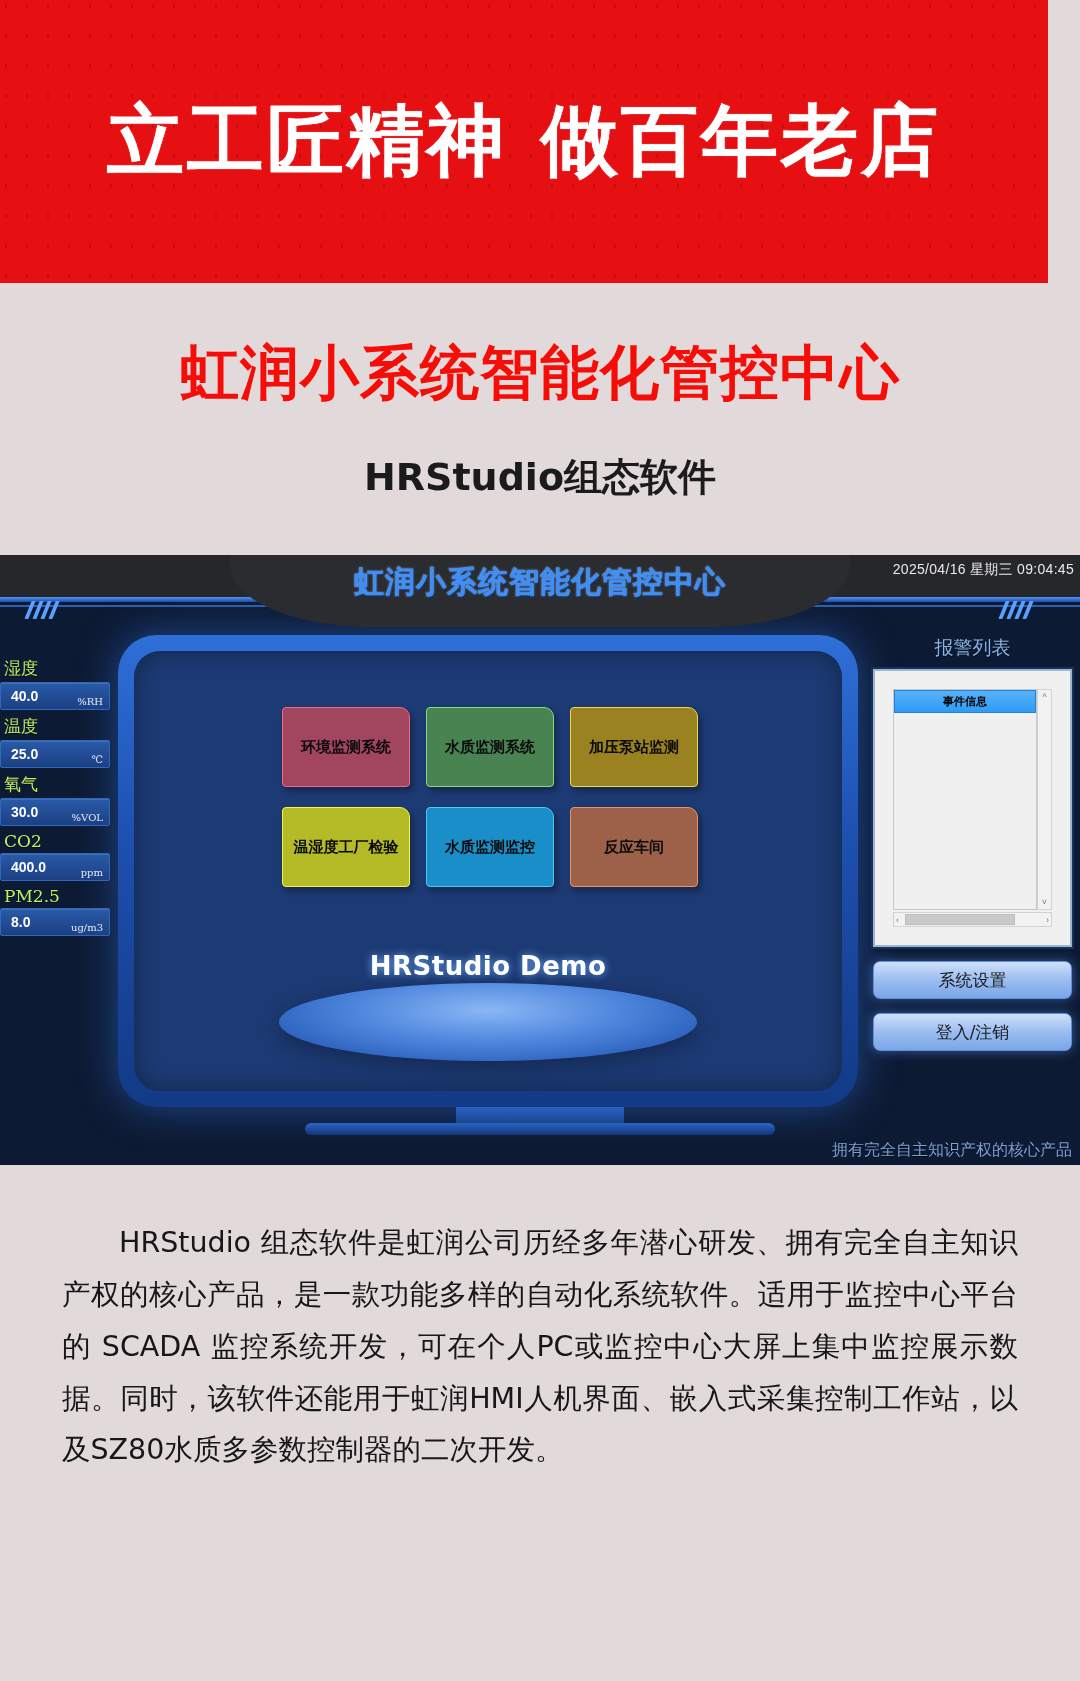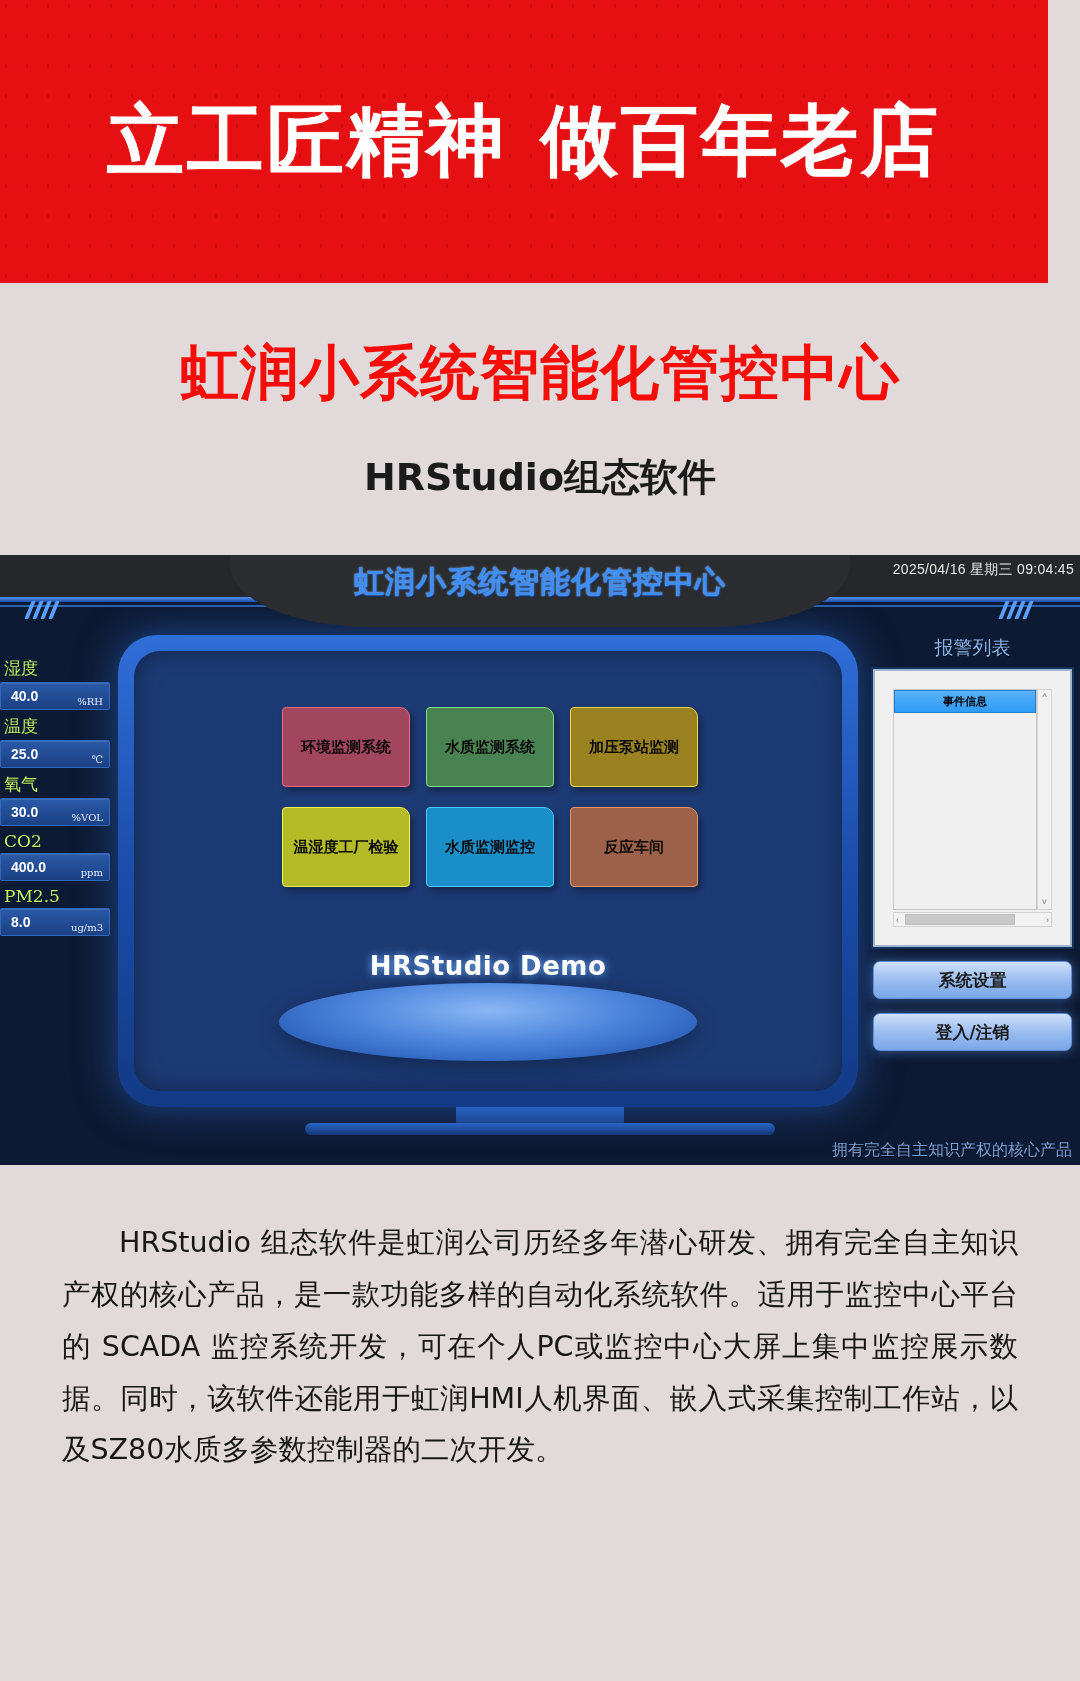--- a/index.html
+++ b/index.html
@@ -246,21 +246,21 @@
   }
   .hthumb { flex:0 0 110px; height:11px; background:#c9c9c9; border:1px solid #bdbdbd; margin-left:6px; }
   .hspace { flex:1; }
 
   .rbtn {
     margin:14px 8px 0 8px; height:38px;
     border-radius:7px;
     background:linear-gradient(180deg,#cfe0fb 0%, #9bbdf0 50%, #7aa6e8 100%);
     border:1px solid #5f8fd8;
     display:flex; align-items:center; justify-content:center;
-    color:#1a1a1a; font-size:17px; font-weight:700;
+    color:#1a1a1a; font-size:17px; font-weight:400;
     font-family:"DejaVu Sans", sans-serif;
     box-shadow: 0 0 12px rgba(90,150,240,.55);
   }
 
   .hmi-footer {
     position:absolute; right:8px; bottom:4px;
     color:#7d9fd4; font-size:16px;
     font-family:"DejaVu Serif", serif;
     text-shadow:0 1px 0 rgba(0,0,0,.5);
     z-index:6;

